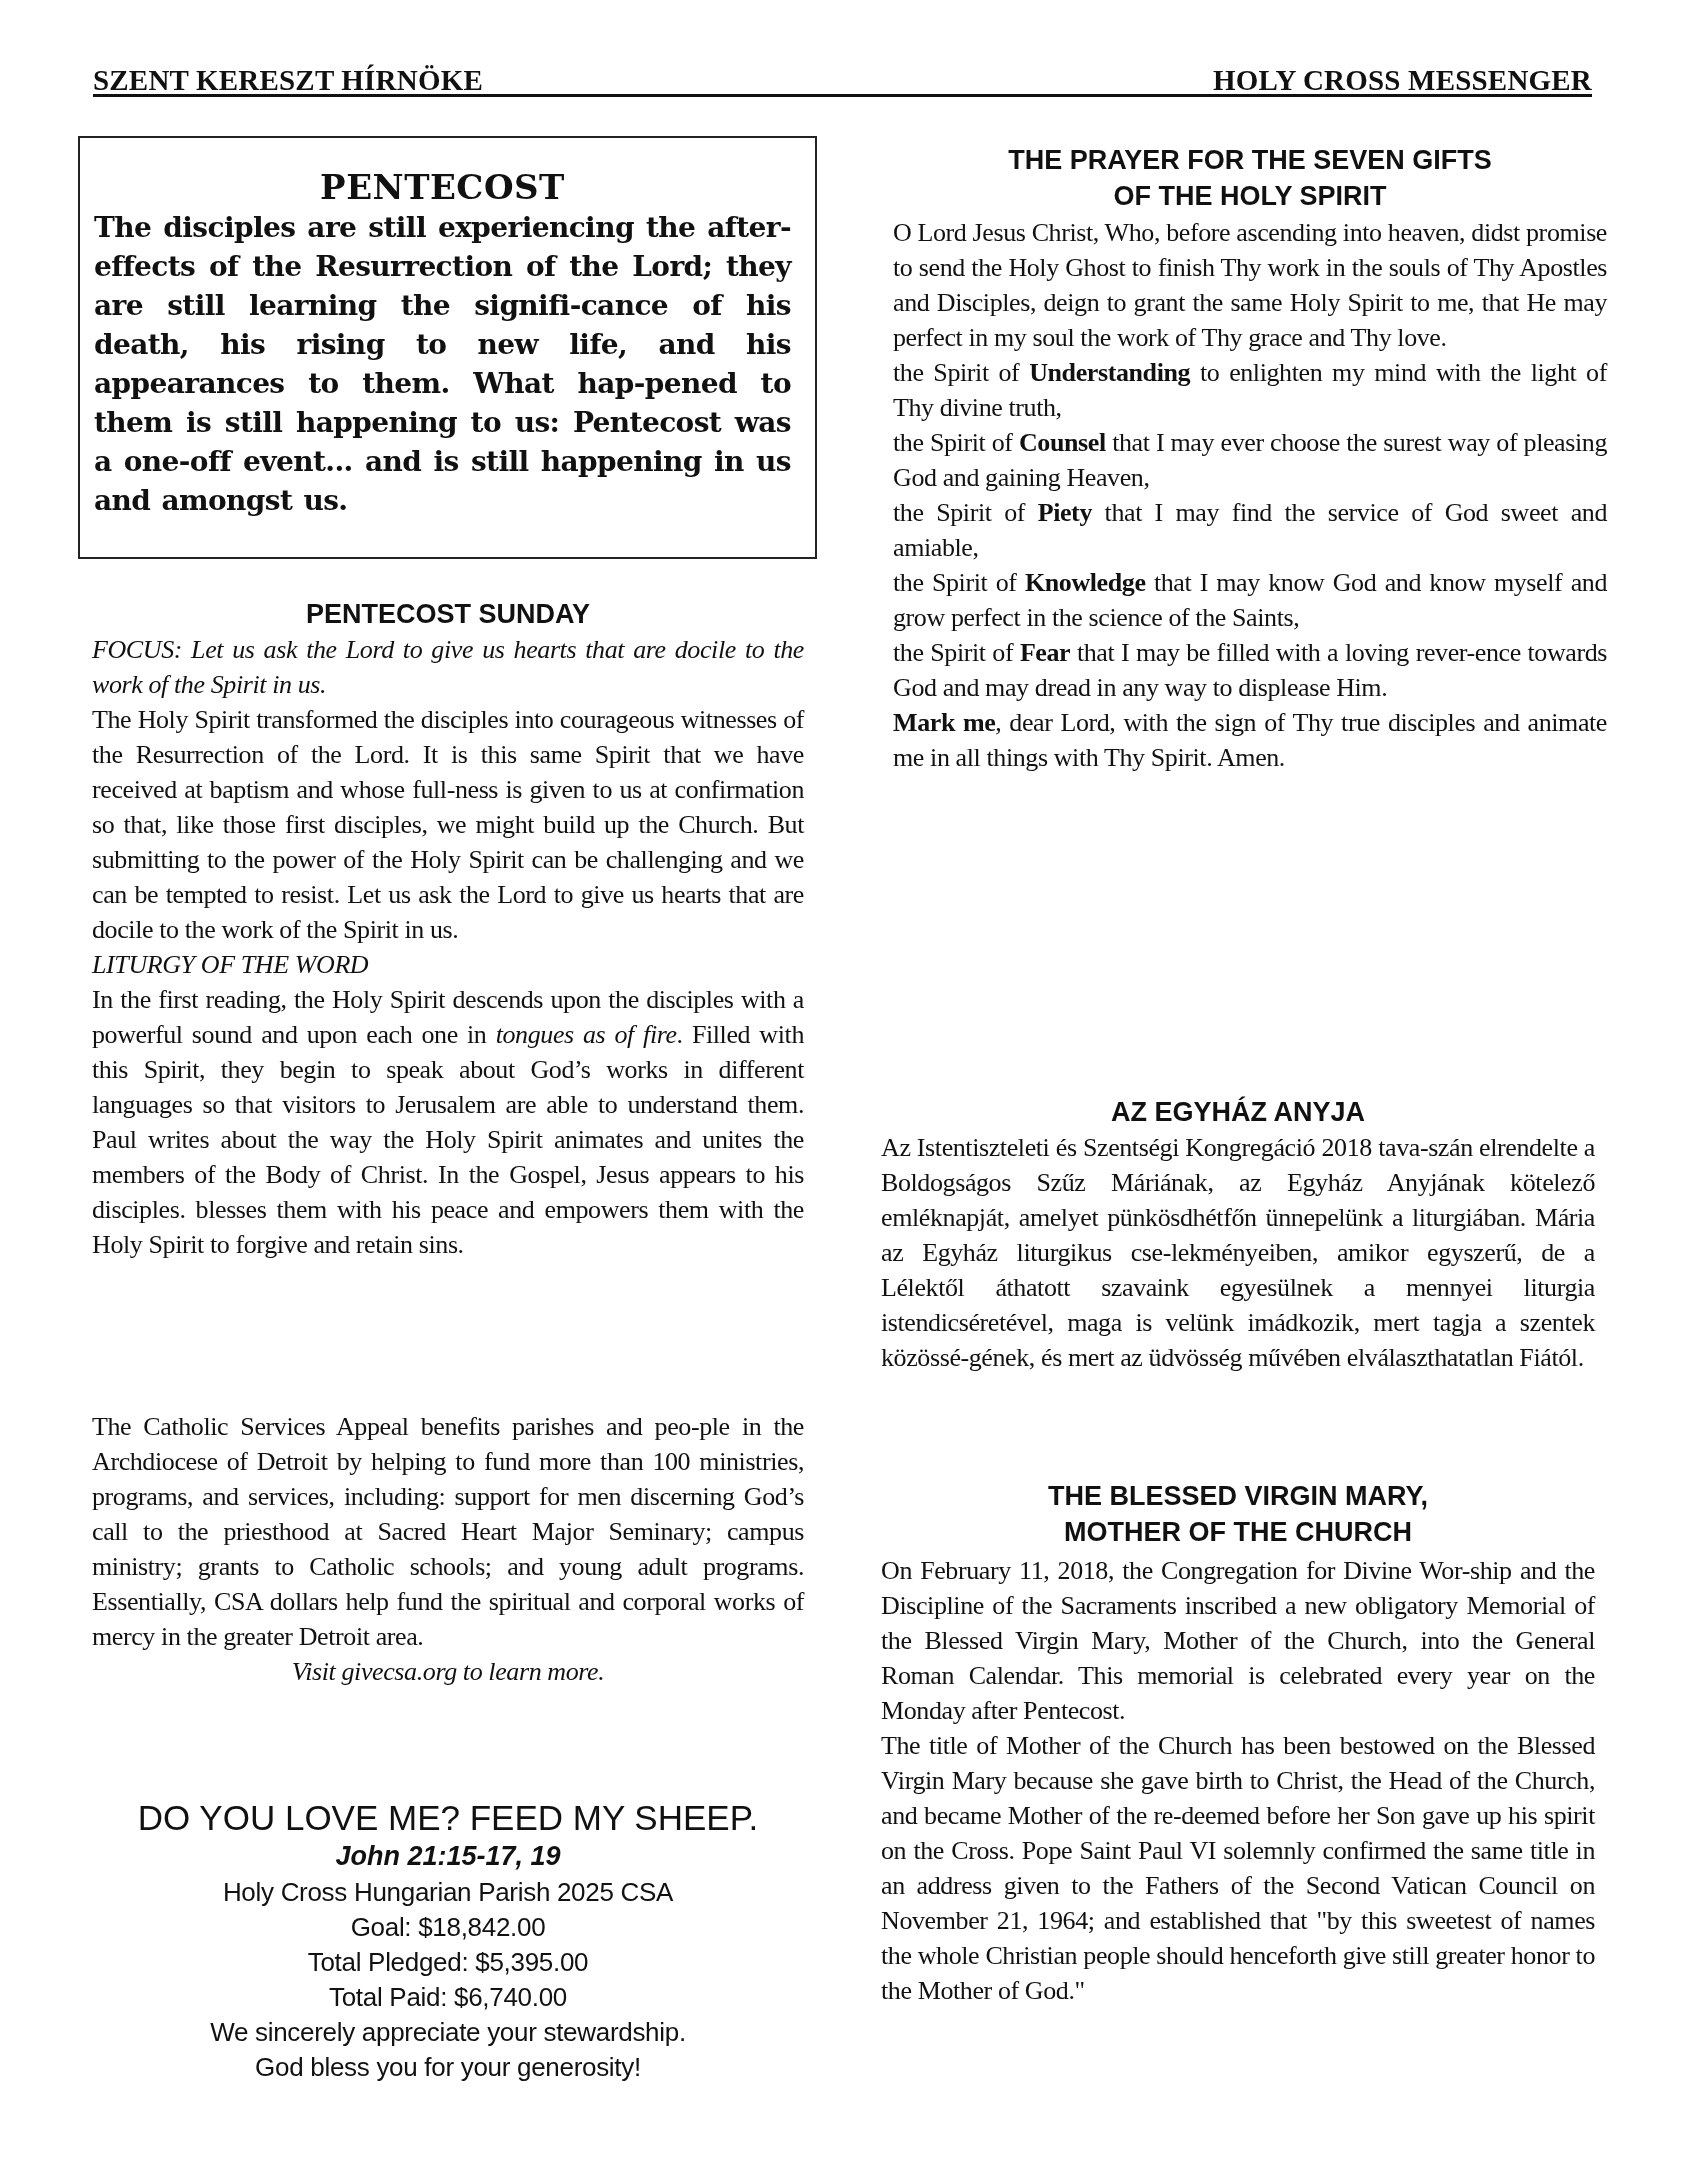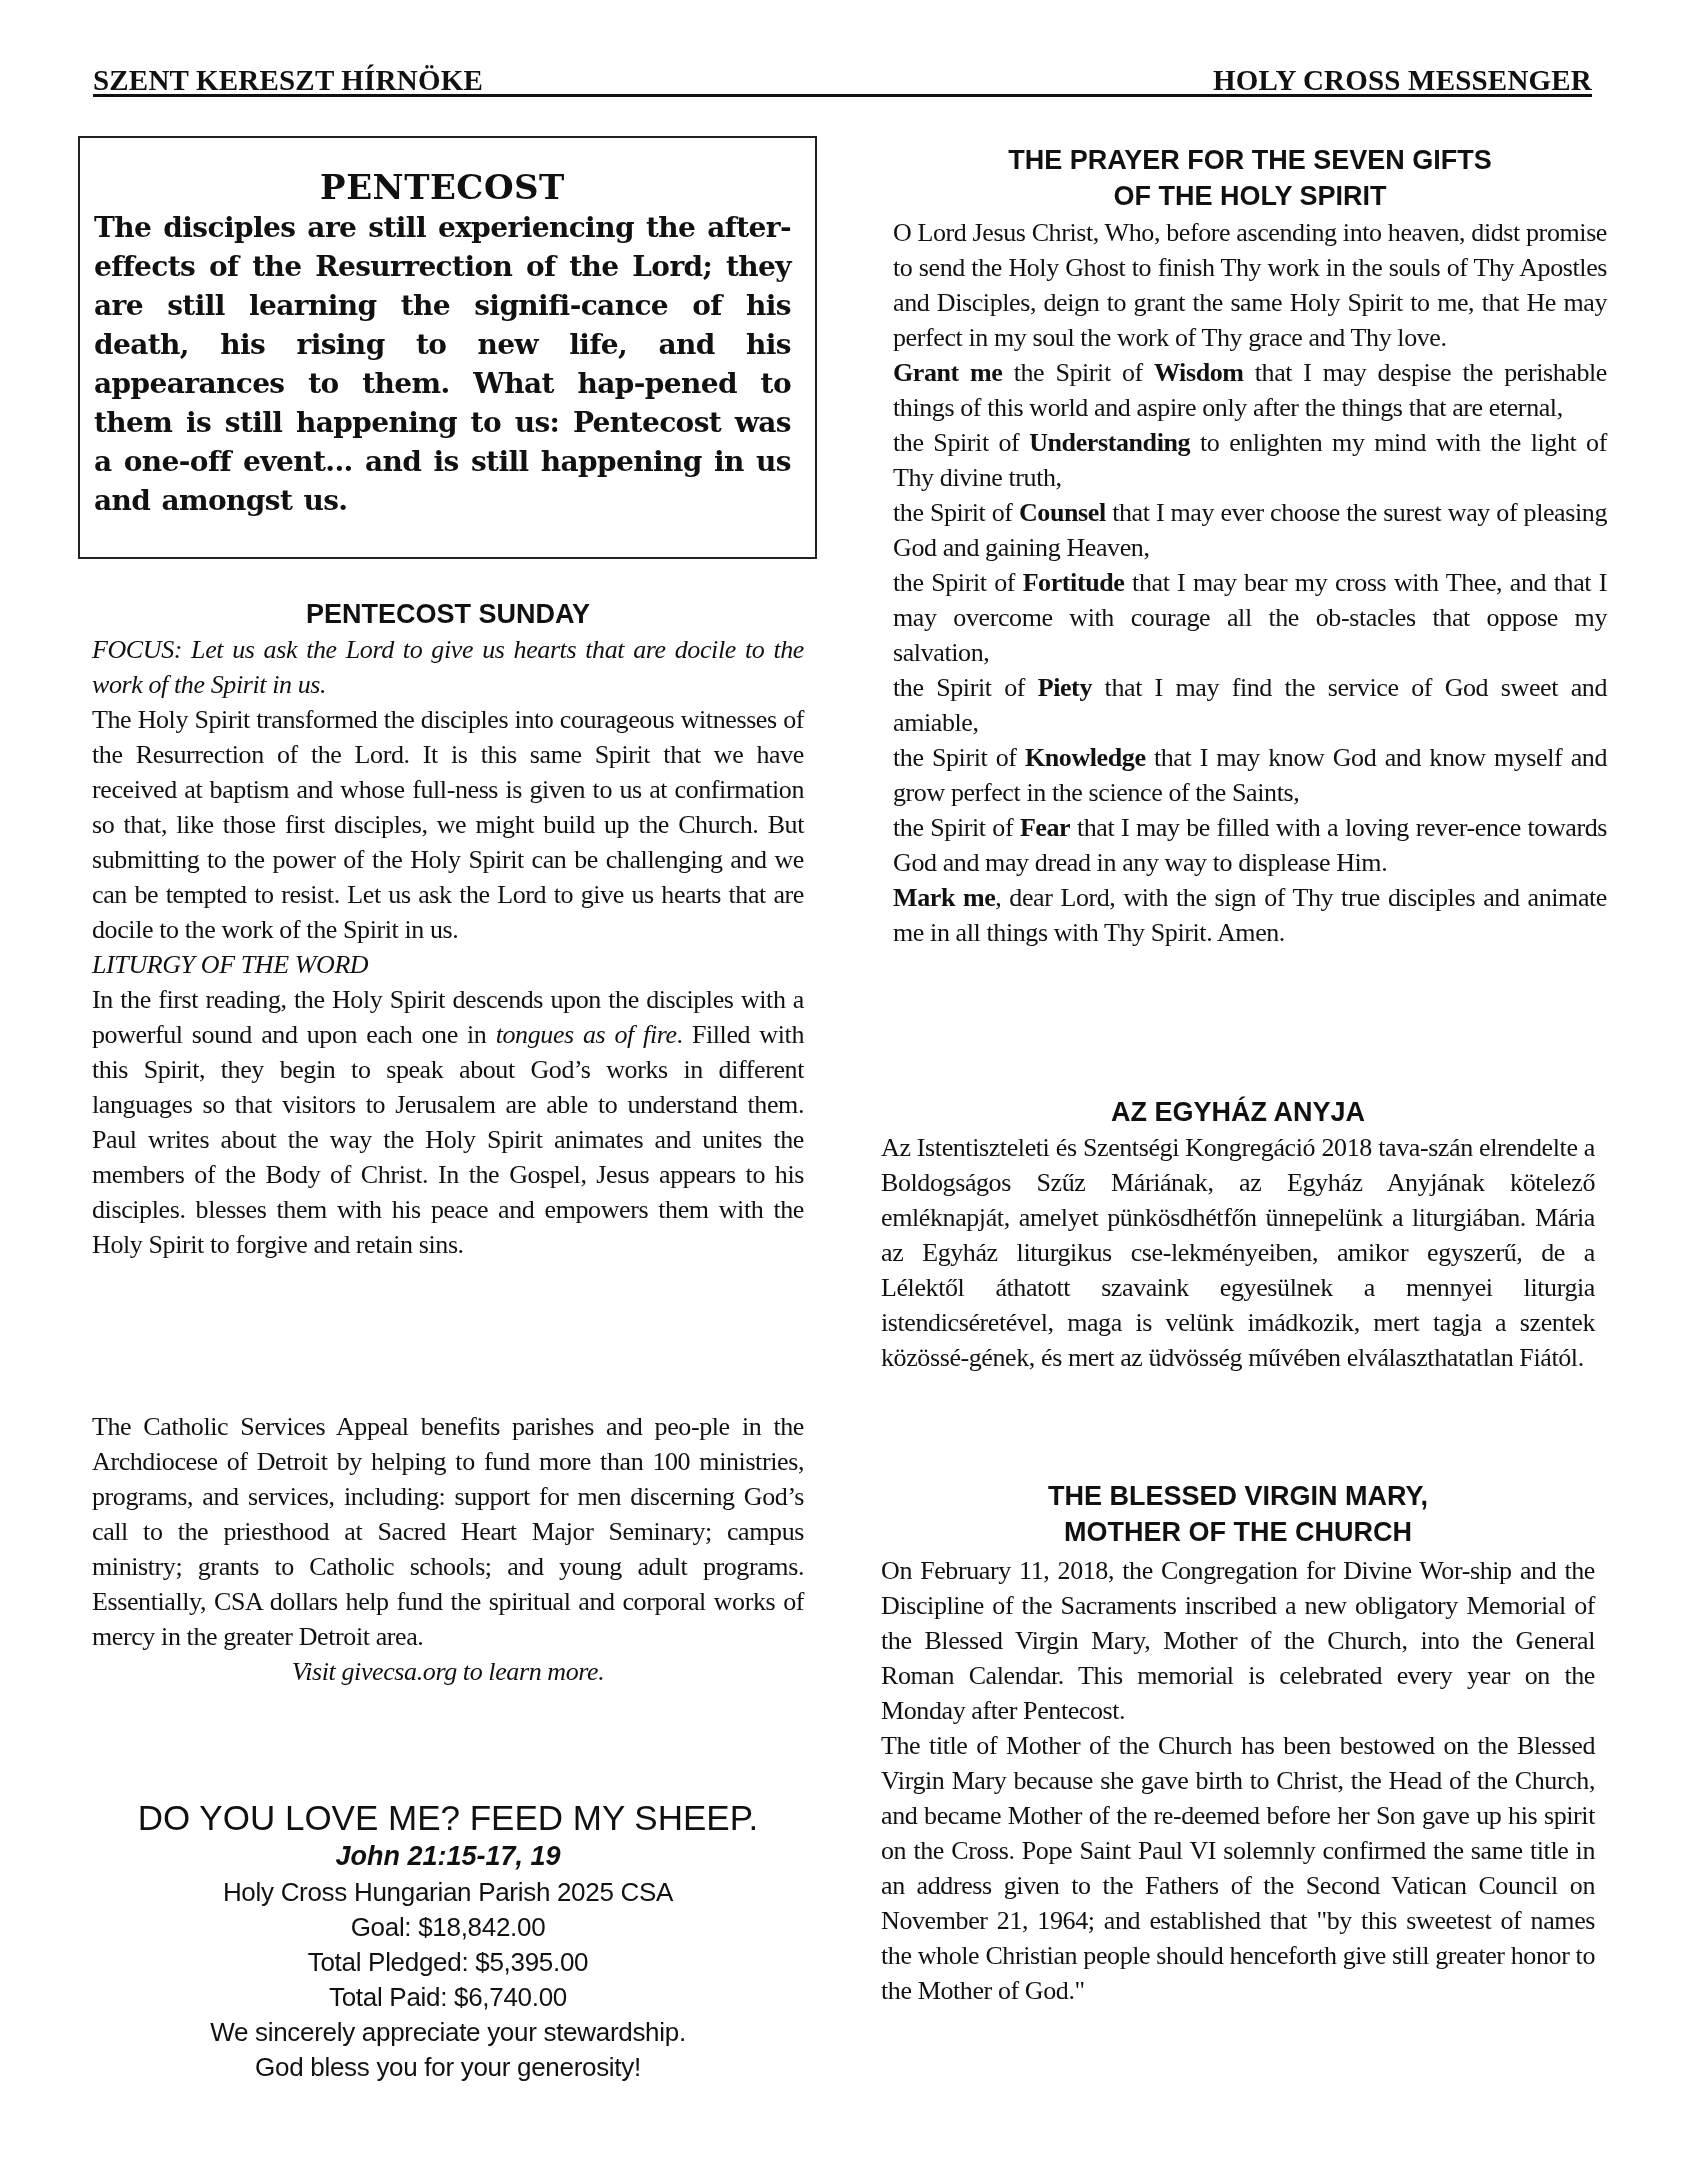--- a/index.html
+++ b/index.html
@@ -91,24 +91,22 @@
   <div class="csa-line">We sincerely appreciate your stewardship.</div>
   <div class="csa-line">God bless you for your generosity!</div>
 </div>
 
 <div class="sec" style="left:881px; top:139px; width:714px;margin-left:12px;">
   <div class="sec-title two-line">THE PRAYER FOR THE SEVEN GIFTS</div>
   <div class="sec-title two-line" style="margin-top:-6px;">OF THE HOLY SPIRIT</div>
   <div class="body" style="margin-top:-2px;">
     <p>O Lord Jesus Christ, Who, before ascending into heaven, didst promise to send the Holy Ghost to finish Thy work in the souls of Thy Apostles and Disciples, deign to grant the same Holy Spirit to me, that He may perfect in my soul the work of Thy grace and Thy love.</p>
     <div id="gifts-list">
-        <p><span class="b">Grant me</span><span> the Spirit of </span><span class="b">Wisdom</span><span> that I may despise the perishable things of this world and aspire only after the things that are eternal,</span></p>
         <p><span>the Spirit of </span><span class="b">Understanding</span><span> to enlighten my mind with the light of Thy divine truth,</span></p>
         <p><span>the Spirit of </span><span class="b">Counsel</span><span> that I may ever choose the surest way of pleasing God and gaining Heaven,</span></p>
-        <p><span>the Spirit of </span><span class="b">Fortitude</span><span> that I may bear my cross with Thee, and that I may overcome with courage all the ob-stacles that oppose my salvation,</span></p>
         <p><span>the Spirit of </span><span class="b">Piety</span><span> that I may find the service of God sweet and amiable,</span></p>
         <p><span>the Spirit of </span><span class="b">Knowledge</span><span> that I may know God and know myself and grow perfect in the science of the Saints,</span></p>
         <p><span>the Spirit of </span><span class="b">Fear</span><span> that I may be filled with a loving rever-ence towards God and may dread in any way to displease Him.</span></p>
       </div>
     <p><span class="b">Mark me</span><span>, dear Lord, with the sign of Thy true disciples and animate me in all things with Thy Spirit. Amen.</span></p>
   </div>
 </div>
 
 <div class="sec" style="left:881px; top:1095px; width:714px;">
   <div class="sec-title">AZ EGYHÁZ ANYJA</div>

